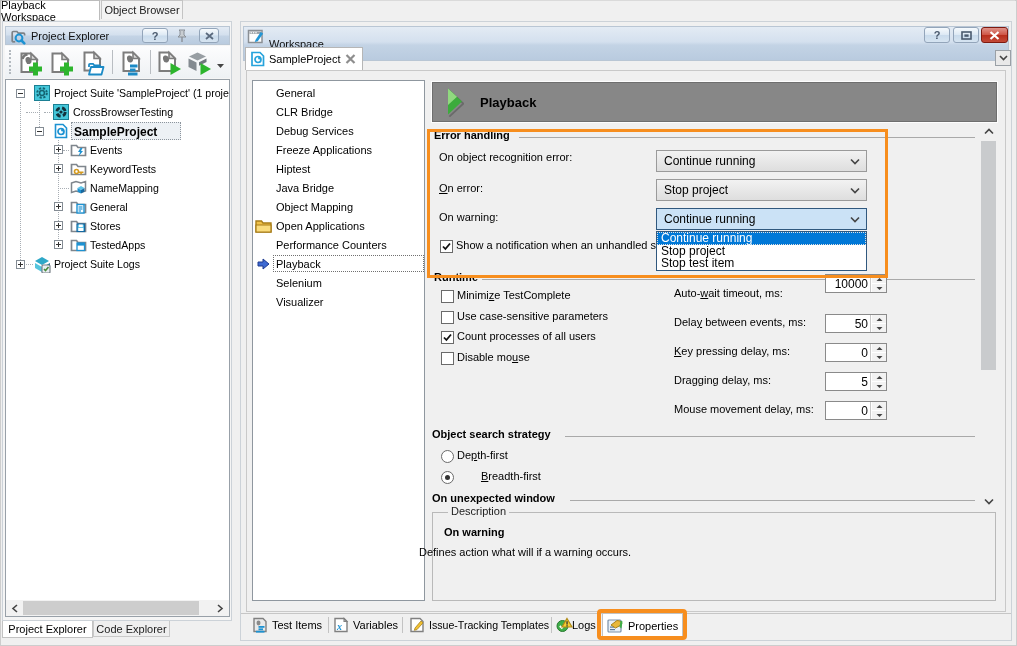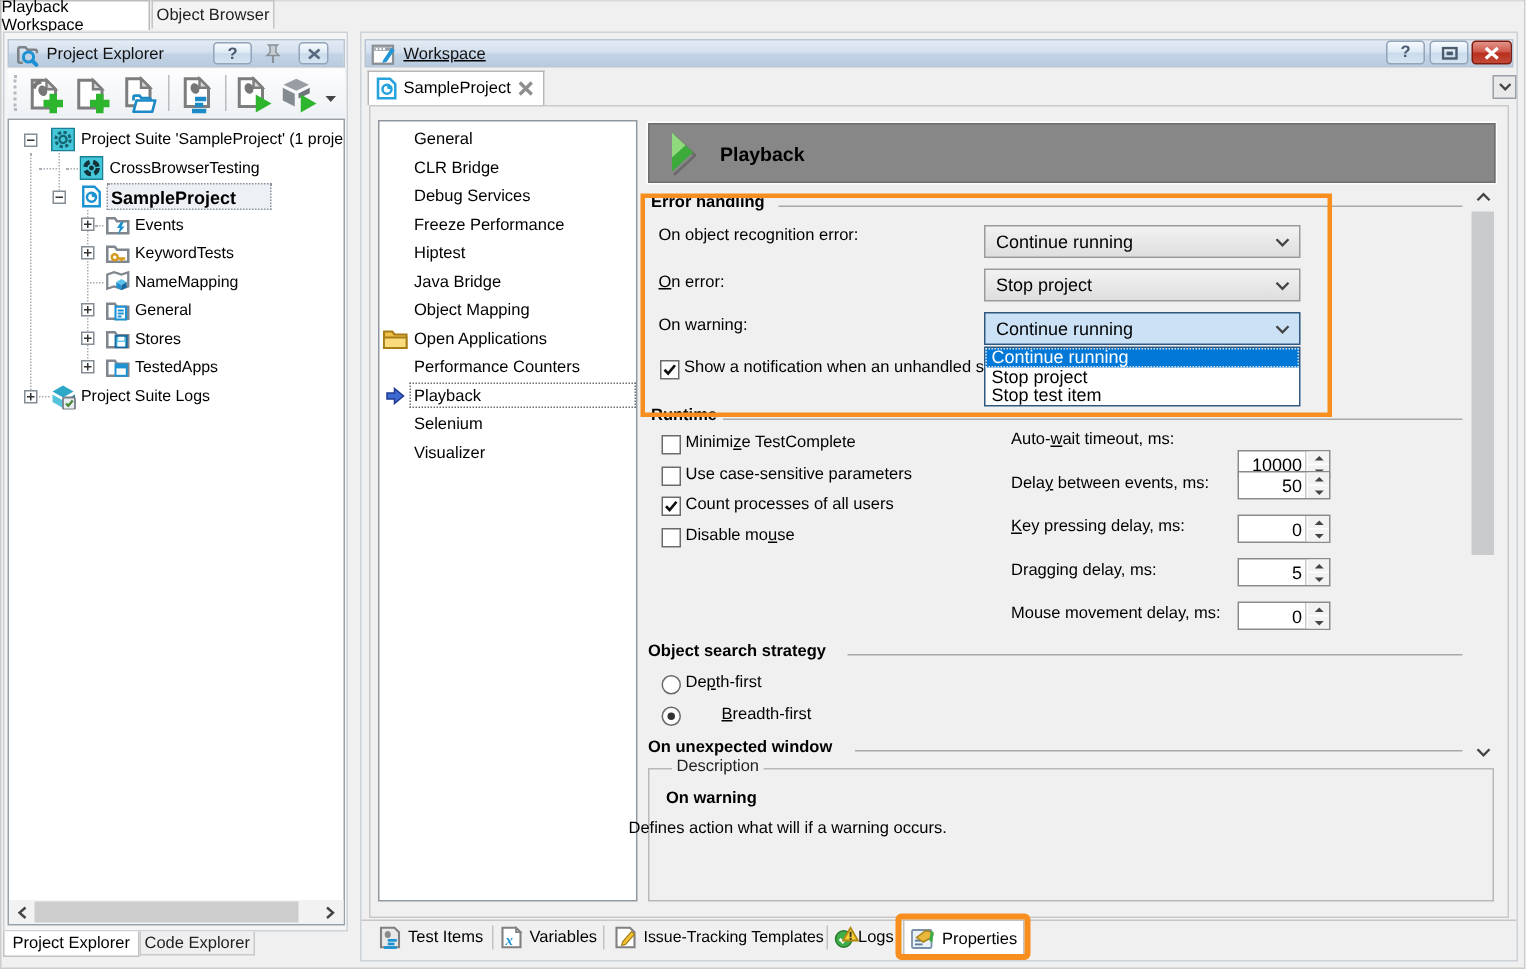--- a/index.html
+++ b/index.html
@@ -233,21 +233,21 @@
   <svg class="abs" style="right:5px;top:4px;" width="8" height="9" viewBox="0 0 8 9">
       <path d="M2 1 L6 4.5 L2 8" class="chev" stroke-width="2"></path>
     </svg>
 </div>
 
 <div class="abs" style="left:2px;top:621px;width:91px;height:17px;background:#fff;border:1px solid #c2c2c2;border-top:none;display:flex;align-items:center;justify-content:center;">Project Explorer</div>
 <div class="abs" style="left:93px;top:621px;width:77px;height:16px;background:#efefef;border:1px solid #c9c9c9;border-top:none;display:flex;align-items:center;justify-content:center;color:#222;">Code Explorer</div>
 
 <div class="abs" style="left:240px;top:21px;width:772px;height:620px;background:#f0f0f0;border:1px solid #ccd2d8;"></div>
 
-<div class="phead" style="left:243px;top:26px;width:766px;height:19px;text-decoration:underline;">
+<div class="phead" style="left:243px;top:26px;width:766px;height:35px;">
   <svg class="abs" style="left:3px;top:0px;" width="18" height="18" viewBox="0 0 18 18">
     <rect x="1.5" y="3.5" width="13.5" height="12" fill="#fdfdfd" stroke="#8a8f94" stroke-width="1.5"></rect>
     <rect x="2.5" y="4.5" width="11.5" height="2.4" fill="#9aa0a6"></rect>
     <circle cx="4.2" cy="5.7" r="0.8" fill="#fff"></circle>
       <circle cx="6.6" cy="5.7" r="0.8" fill="#fff"></circle>
       <circle cx="9" cy="5.7" r="0.8" fill="#fff"></circle>
     <path d="M8.6 12.8 L13.4 5.6 L15.6 7.2 L10.8 14.2 L7.8 15 z" fill="#2196d6"></path>
     <path d="M13.9 4.9 l2.2 1.6 -0.7 1 -2.2 -1.6 z" fill="#2196d6"></path>
   </svg>
   <span class="ptitle" style="margin-left:25px;">Workspace</span>
@@ -280,21 +280,21 @@
       <path d="M1 1 L4.5 4.5 L8 1" class="chev"></path>
     </svg>
 </div>
 
 <div class="abs" style="left:246px;top:70px;width:760px;height:542px;background:#f0f0f0;border:1px solid #c9c9c9;"></div>
 
 <div class="abs" style="left:252px;top:80px;width:173px;height:521px;background:#fff;border:1px solid #8f979f;"></div>
 <div class="lab" style="left:276px;top:87px;">General</div>
 <div class="lab" style="left:276px;top:106px;">CLR Bridge</div>
 <div class="lab" style="left:276px;top:125px;">Debug Services</div>
-<div class="lab" style="left:276px;top:144px;">Freeze Performance</div>
+<div class="lab" style="left:276px;top:144px;">Freeze Applications</div>
 <div class="lab" style="left:276px;top:163px;">Hiptest</div>
 <div class="lab" style="left:276px;top:182px;">Java Bridge</div>
 <div class="lab" style="left:276px;top:201px;">Object Mapping</div>
 <svg class="abs" style="left:255px;top:219px;" width="17" height="14" viewBox="0 0 17 14">
   <path d="M1 2 h5.5 l1.5 2 h8 v9 h-15 z" fill="#f0c148" stroke="#a87d18" stroke-width="1.4"></path>
   <path d="M1 6 h15 v7 h-15 z" fill="#fadc7d" stroke="#a87d18" stroke-width="1.2"></path>
 </svg>
 <div class="lab" style="left:276px;top:220px;">Open Applications</div>
 <div class="lab" style="left:276px;top:239px;">Performance Counters</div>
 <div class="abs" style="left:273px;top:255px;width:151px;height:17px;border:1px dotted #707070;"></div>
@@ -363,21 +363,21 @@
 <div class="lab" style="left:457px;top:309.5px;">Use case-sensitive parameters</div>
 <div class="cb" style="left:441px;top:331px;">
   <svg width="11" height="11" viewBox="0 0 11 11">
       <path d="M2 5.5 L4.4 8 L9 2.5" fill="none" stroke="#111" stroke-width="1.8"></path>
     </svg>
 </div>
 <div class="lab" style="left:457px;top:330px;">Count processes of all users</div>
 <div class="cb" style="left:441px;top:351.5px;"></div>
 <div class="lab" style="left:457px;top:350.5px;">Disable mo<u>u</u>se</div>
 <div class="lab" style="left:674px;top:287px;">Auto-<u>w</u>ait timeout, ms:</div>
-<div class="spin" style="top:300px;">
+<div class="spin" style="top:274px;">
     <span class="v">10000</span>
     <span class="btns">
       <span class="b" style="top:0;">
         <svg width="7" height="5" viewBox="0 0 7 5">
           <path d="M0.5 4 L3.5 1 L6.5 4 z" fill="#444"></path>
         </svg>
       </span>
       <span class="b" style="top:9px;">
         <svg width="7" height="5" viewBox="0 0 7 5">
           <path d="M0.5 1 L3.5 4 L6.5 1 z" fill="#444"></path>

